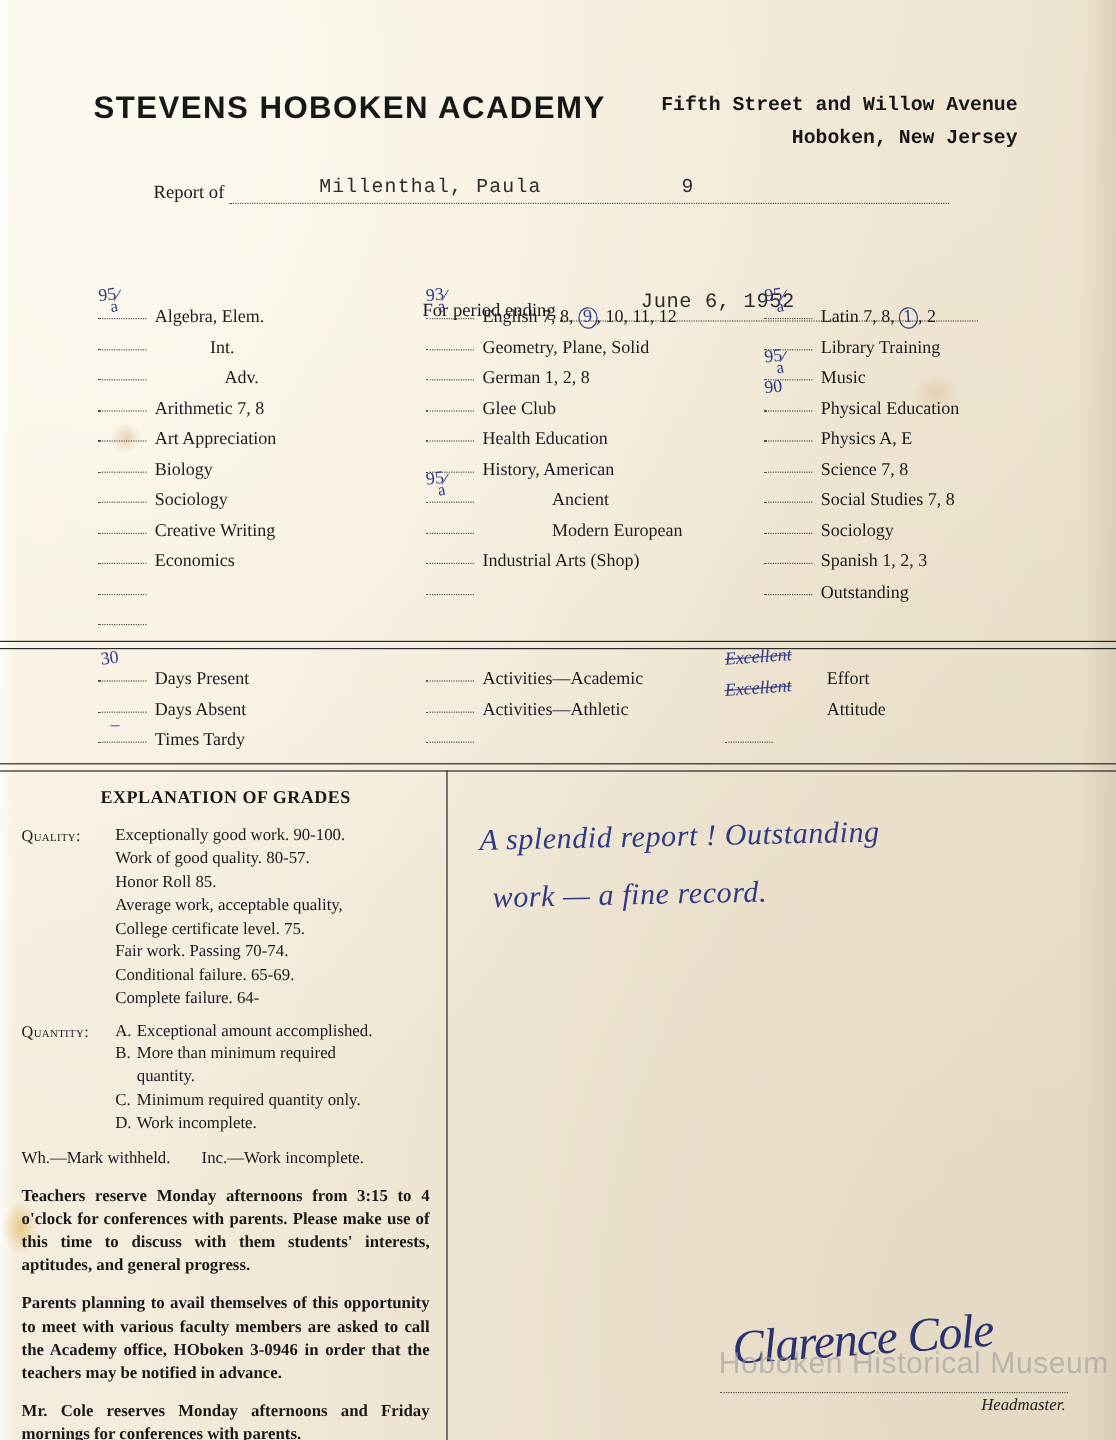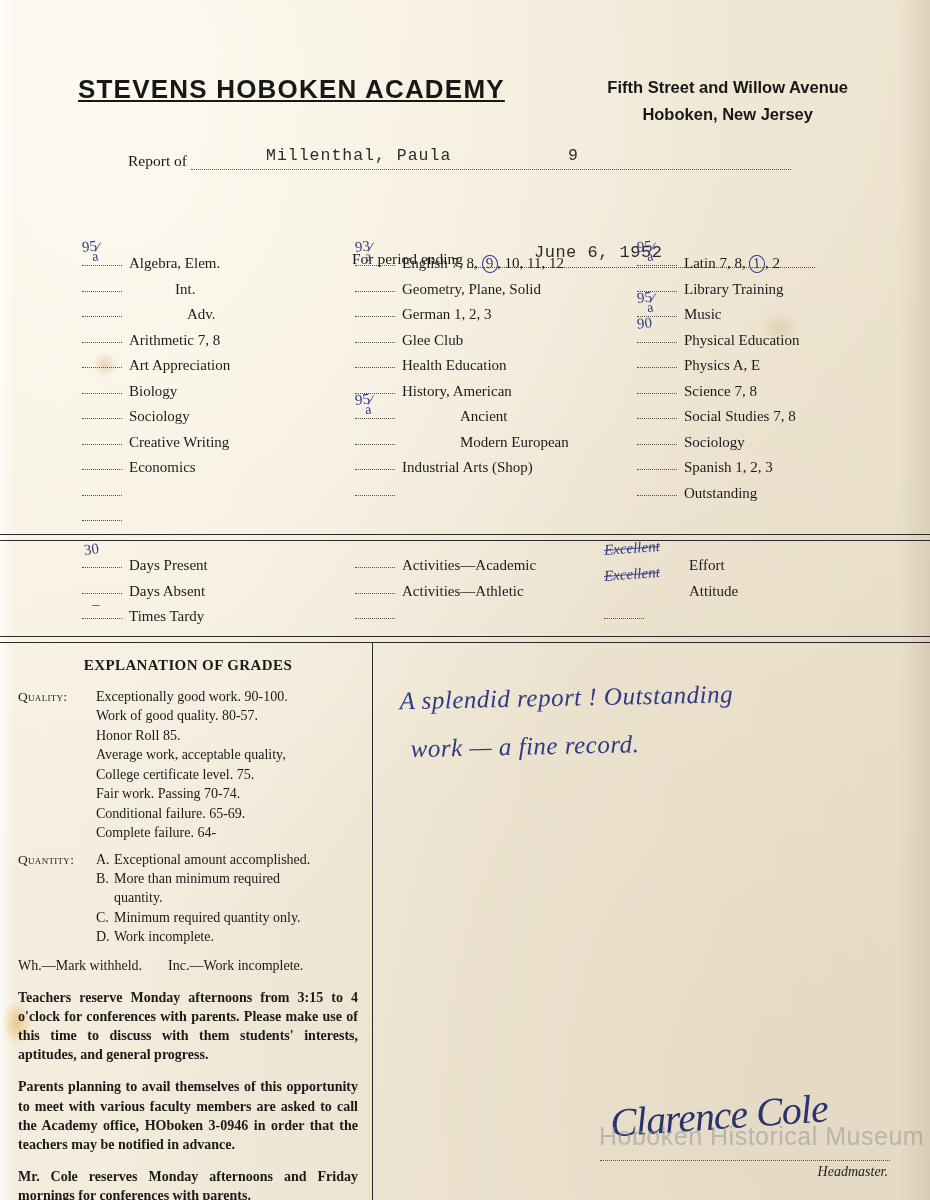--- a/index.html
+++ b/index.html
@@ -51,27 +51,26 @@
     position: absolute;
     left: 78px; top: 74px; right: 40px;
   }
   .school-name {
     font-family: "Liberation Sans", sans-serif;
     font-weight: bold;
     font-size: 26px;
     letter-spacing: 1.2px;
     color: #181818;
     display: inline-block;
-    text-decoration: underline;
   }
   .addr {
     position: absolute;
     right: 42px; top: 0;
-    text-align: center;
-    font-family: Liberation Sans, sans-serif;
+    text-align: right;
+    font-family: Liberation Mono, monospace;
     font-weight: bold;
     font-size: 16.5px;
     line-height: 1.65;
     color: #181818;
   }
 
   
   .report-line {
     position: absolute;
     left: 128px; top: 152px;
@@ -360,21 +359,21 @@
       <div class="subj-row"><span class="blank"></span><span class="subj-label ">Biology</span></div>
       <div class="subj-row"><span class="blank"></span><span class="subj-label ">Sociology</span></div>
       <div class="subj-row"><span class="blank"></span><span class="subj-label ">Creative Writing</span></div>
       <div class="subj-row"><span class="blank"></span><span class="subj-label ">Economics</span></div>
       <div class="subj-row"><span class="blank"></span></div>
       <div class="subj-row"><span class="blank"></span></div>
     </div>
   <div class="col c2">
       <div class="subj-row"><span class="blank"></span><span class="grade"><span class="num">93</span><span class="slash">/</span><span class="letter">a</span></span><span class="subj-label ">English 7, 8, <span class="circle-mark">9</span>, 10, 11, 12</span></div>
       <div class="subj-row"><span class="blank"></span><span class="subj-label ">Geometry, Plane, Solid</span></div>
-      <div class="subj-row"><span class="blank"></span><span class="subj-label ">German 1, 2, 3</span></div>
+      <div class="subj-row"><span class="blank"></span><span class="subj-label ">German 1, 2, 8</span></div>
       <div class="subj-row"><span class="blank"></span><span class="subj-label ">Glee Club</span></div>
       <div class="subj-row"><span class="blank"></span><span class="subj-label ">Health Education</span></div>
       <div class="subj-row"><span class="blank"></span><span class="subj-label ">History, American</span></div>
       <div class="subj-row"><span class="blank"></span><span class="grade"><span class="num">95</span><span class="slash">/</span><span class="letter">a</span></span><span class="subj-label indent2">Ancient</span></div>
       <div class="subj-row"><span class="blank"></span><span class="subj-label indent2">Modern European</span></div>
       <div class="subj-row"><span class="blank"></span><span class="subj-label ">Industrial Arts (Shop)</span></div>
       <div class="subj-row"><span class="blank"></span></div>
     </div>
   <div class="col c3">
       <div class="subj-row"><span class="blank"></span><span class="grade"><span class="num">95</span><span class="slash">/</span><span class="letter">a</span></span><span class="subj-label ">Latin 7, 8, <span class="circle-mark">1</span>, 2</span></div>

